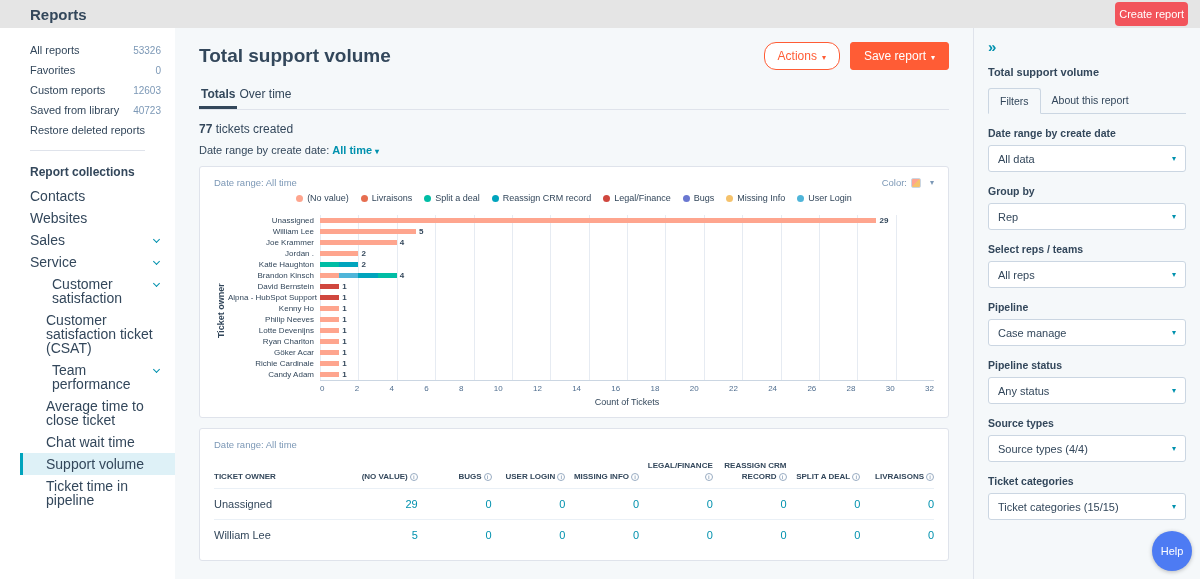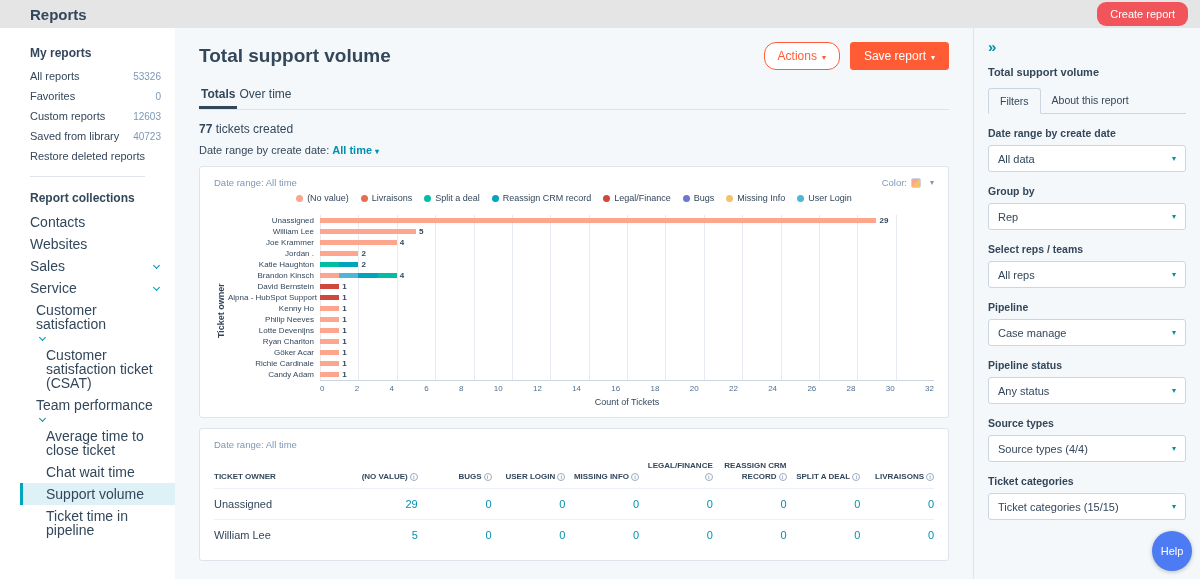--- a/index.html
+++ b/index.html
@@ -2,33 +2,33 @@
 <html style="--accent-orange: #ff5c35; --accent-red: #f2545b; --link-teal: #0091ae; --selected-teal: #00a4bd; --text-dark: #33475b; --muted-gray: #7c98b6; --border-gray: #cbd6e2; --card-border: #dfe3eb; --canvas-bg: #f5f8fa; --help-blue: #4d7bf3;"><head>
 <meta charset="utf-8">
 <style>
   * { margin:0; padding:0; box-sizing:border-box; }
   html,body { width:1200px; height:579px; overflow:hidden; }
   body { font-family:"Liberation Sans", sans-serif; color:var(--text-dark,#33475b); background:#fff; position:relative; }
 
   
   .topbar { height:28px; background:#e5e5e5; display:flex; align-items:center; justify-content:space-between; padding:0 12px 0 30px; }
   .topbar-title { font-size:15px; font-weight:bold; }
-  .btn-create { background:var(--accent-red,#f2545b); color:#fff; border:none; border-radius:9px; font-size:11px; padding:6px 13px; cursor:pointer; font-family:inherit; }
+  .btn-create { background:var(--accent-red,#f2545b); color:#fff; border:none; border-radius:4px; font-size:11px; padding:6px 4px; cursor:pointer; font-family:inherit; }
 
   .layout { display:flex; height:551px; }
 
   
   .sidebar { width:175px; flex-shrink:0; background:#fff; padding-top:12px; overflow:hidden; }
   .sb-heading { font-size:12px; font-weight:bold; padding:6px 14px 6px 30px; }
   .sb-item { display:flex; justify-content:space-between; align-items:center; font-size:11px; padding:4px 14px 4px 30px; cursor:pointer; }
   .sb-count { color:#7c98b6; font-size:10px; }
   .sb-divider { border-top:1px solid #dfe3eb; margin:10px 30px 8px; }
   .sb-col-item { display:flex; justify-content:flex-start; align-items:flex-start; font-size:14px; line-height:14px; padding:4px 14px 4px 30px; cursor:pointer; }
   .sb-col-item .sb-label { flex:1; }
-  .indent-1 { padding-left:36px;flex-direction:column; }
+  .indent-1 { padding-left:52px; }
   .indent-2 { padding-left:46px; }
   .sb-col-item.selected { margin-left:20px; border-left:3px solid var(--selected-teal,#00a4bd); background:#def1f7; padding-left:23px; }
   .sb-chevron { width:5px; height:5px; border-right:1.5px solid var(--link-teal,#0091ae); border-bottom:1.5px solid var(--link-teal,#0091ae); transform:rotate(45deg); margin:4px 2px 0 4px; flex-shrink:0; }
 
   
   .main { flex:1; min-width:0; background:var(--canvas-bg,#f5f8fa); padding:14px 24px 0; overflow:hidden; }
   .main-head { display:flex; justify-content:space-between; align-items:center; }
   .page-h1 { font-size:19px; font-weight:bold; }
   .head-buttons { display:flex; gap:10px; }
   .btn-outline { background:#fff; border:1px solid var(--accent-orange,#ff5c35); color:var(--accent-orange,#ff5c35); font-size:12px; padding:6px 13px; border-radius:12px; cursor:pointer; font-family:inherit; }
@@ -98,21 +98,20 @@
 <div class="app">
 
   <header class="topbar">
     <div class="topbar-title">Reports</div>
     <button class="btn-create">Create report</button>
   </header>
 
   <div class="layout">
 
     <aside class="sidebar">
-      <div class="sb-heading">My reports</div>
       <div id="my-reports-list">
           <div class="sb-item">
             <span class="sb-label">All reports</span>
             <span class="sb-count">53326</span>
           </div>
           <div class="sb-item">
             <span class="sb-label">Favorites</span>
             <span class="sb-count">0</span>
           </div>
           <div class="sb-item">

